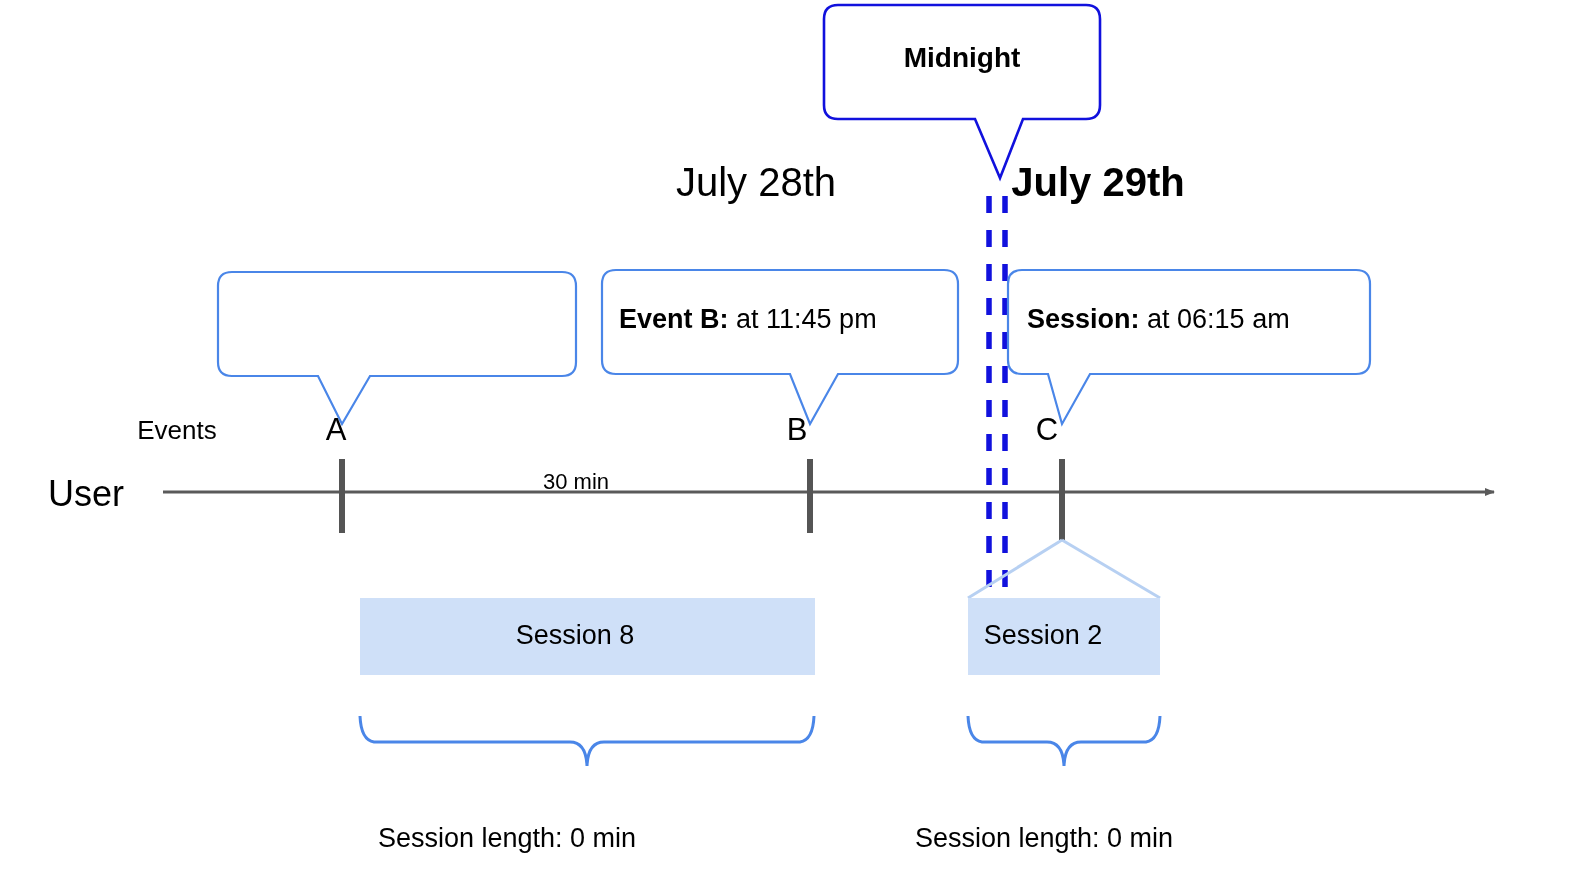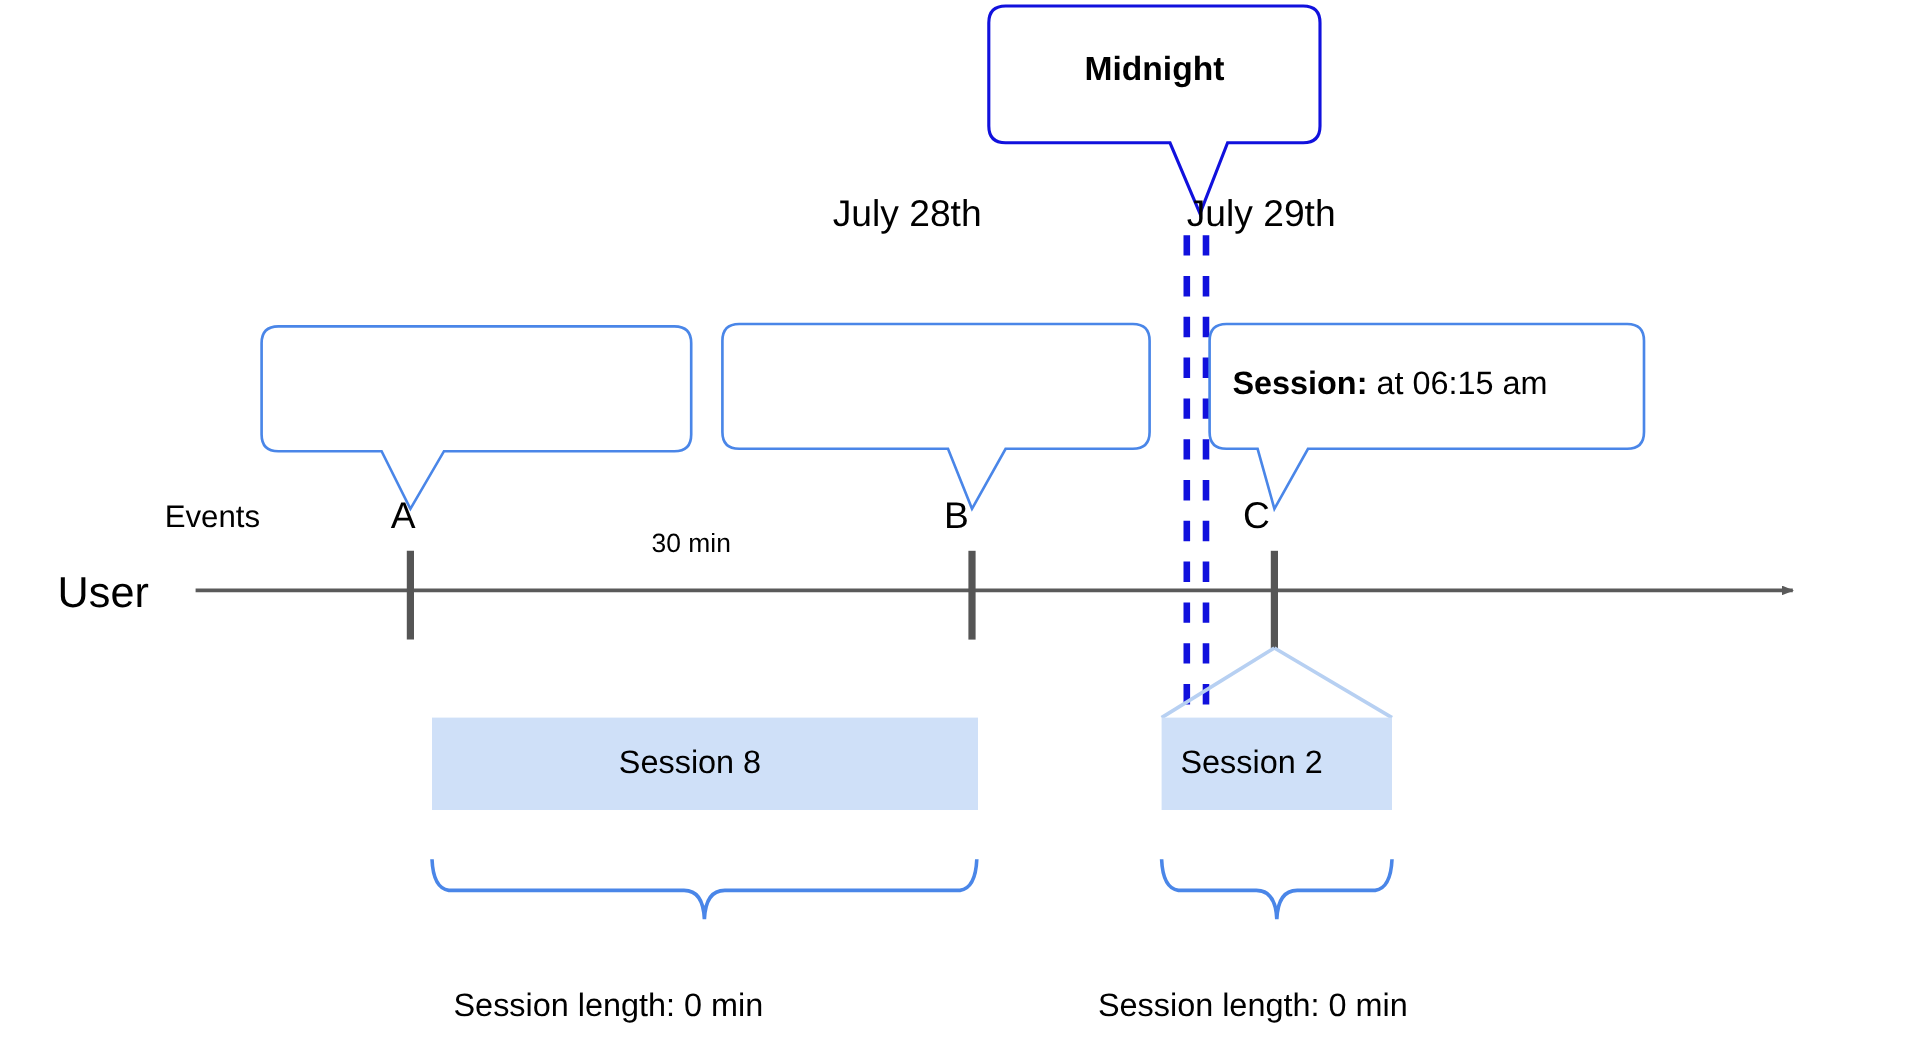--- a/index.html
+++ b/index.html
@@ -5,21 +5,21 @@
   html,body{margin:0;padding:0;background:#ffffff;}
   body{width:1596px;height:870px;position:relative;overflow:hidden;
        font-family:"Liberation Sans","DejaVu Sans",sans-serif;color:#000;}
   #stage{position:absolute;left:0;top:0;width:1360px;height:870px;}
   svg.layer{position:absolute;left:0;top:0;width:1596px;height:870px;overflow:visible;}
   .txt{position:absolute;white-space:nowrap;}
   .callout-text{position:absolute;white-space:nowrap;font-size:27px;}
   .callout-text b{font-weight:bold;}
   .lbl-user{font-size:36px;}
   .lbl-events{font-size:26px;}
-  .lbl-date{font-size:31px;}
+  .lbl-date{font-size:40px;}
   .lbl-point{font-size:31px;}
   .lbl-dur{font-size:22px;}
   .lbl-session{font-size:27px;}
   .lbl-slen{font-size:27px;margin-top:24px;}
   .lbl-midnight{position:absolute;white-space:nowrap;font-size:28px;font-weight:bold;}
   .ctr{transform:translateX(-50%);}
 </style>
 </head>
 <body>
 
@@ -84,37 +84,40 @@
     <g fill="none" stroke="#4a86e8" stroke-width="3">
       <path d="M 968,716 Q 969,740 982,742 L 1047,742 Q 1063,742 1064,766
                Q 1065,742 1081,742 L 1146,742 Q 1159,740 1160,716"></path>
     </g>
   </svg>
 
   <div class="lbl-midnight ctr" style="left:962px;top:42px;">Midnight</div>
 
   <div class="txt lbl-date ctr" style="left:756px;top:160px;">July 28th</div>
 
-  <div class="txt lbl-date ctr" style="left:1051px;top:160px;">July 29th</div>
+  <div class="txt lbl-date ctr" style="left:1098px;top:160px;font-weight:bold;">July 29th</div>
 
 
+  <div class="callout-text" style="left:619px;top:304px;">
+    <b>Event B:</b><span> at 11:45 pm</span>
+  </div>
 
   <div class="callout-text" style="left:1027px;top:304px;">
     <b>Session:</b><span> at 06:15 am</span>
   </div>
 
   <div class="txt lbl-events ctr" style="left:177px;top:415px;text-align:right;">Events</div>
 
   <div class="txt lbl-point ctr" style="left:336px;top:412px;">A</div>
 
   <div class="txt lbl-point ctr" style="left:797px;top:412px;">B</div>
 
   <div class="txt lbl-point ctr" style="left:1047px;top:412px;">C</div>
 
-  <div class="txt lbl-dur ctr" style="left:576px;top:440px;">30 min</div>
+  <div class="txt lbl-dur ctr" style="left:576px;top:469px;">30 min</div>
 
   <div class="txt lbl-user" style="left:48px;top:473px;">User</div>
 
   <div class="txt lbl-session ctr" style="left:575px;top:620px;">Session 8</div>
 
   <div class="txt lbl-session ctr" style="left:1043px;top:620px;">Session 2</div>
 
   <div class="txt lbl-slen ctr" style="left:507px;top:799px;">Session length: 0 min</div>
 
   <div class="txt lbl-slen ctr" style="left:1044px;top:799px;">Session length: 0 min</div>

